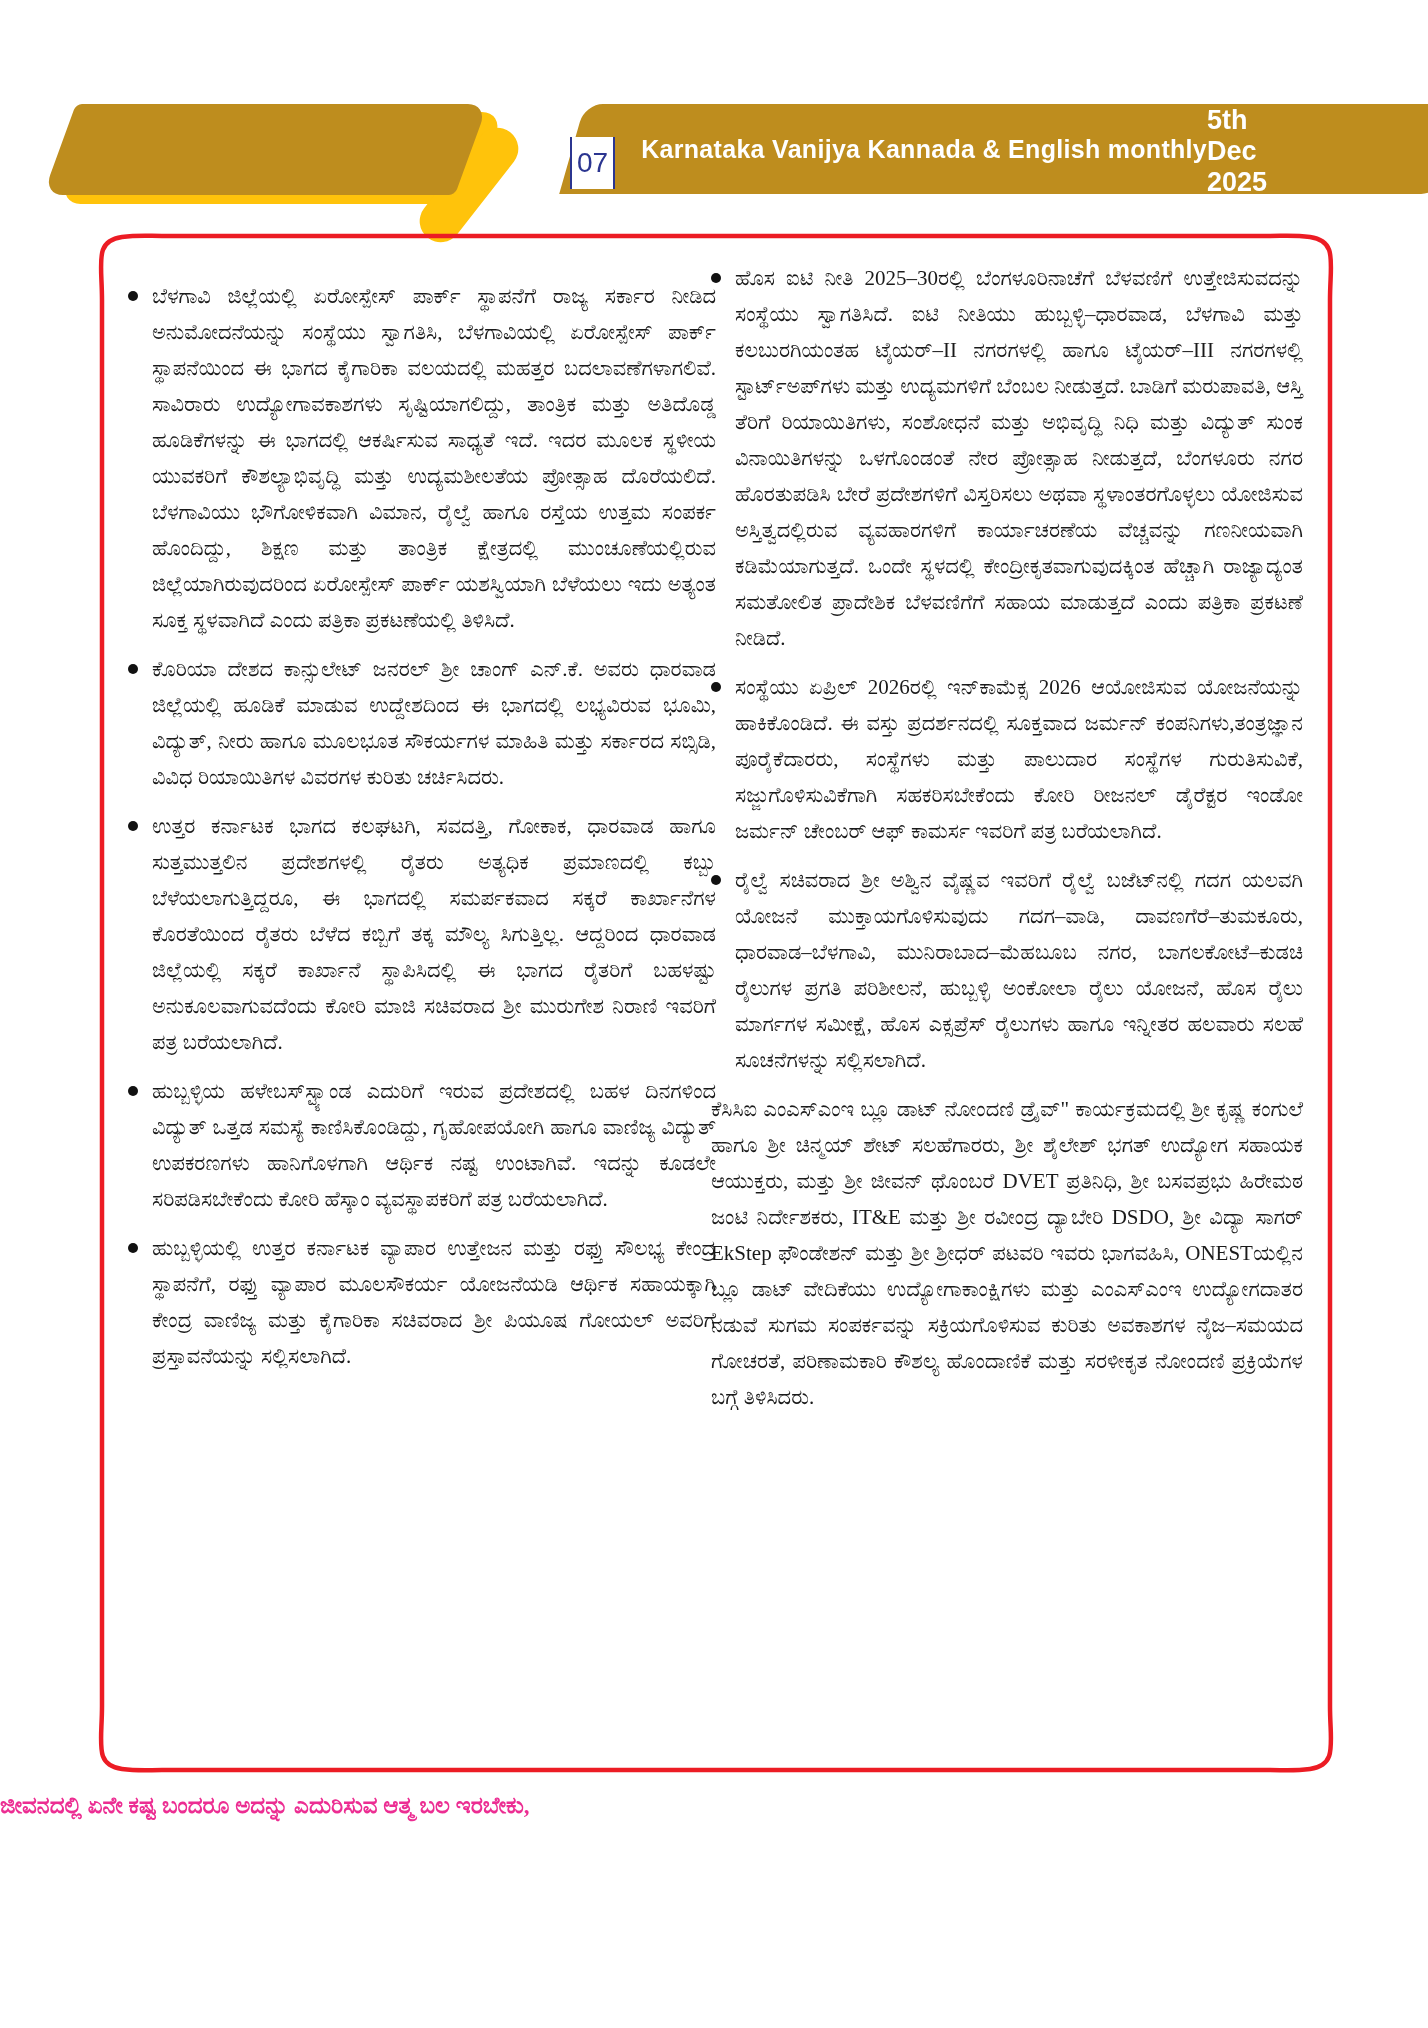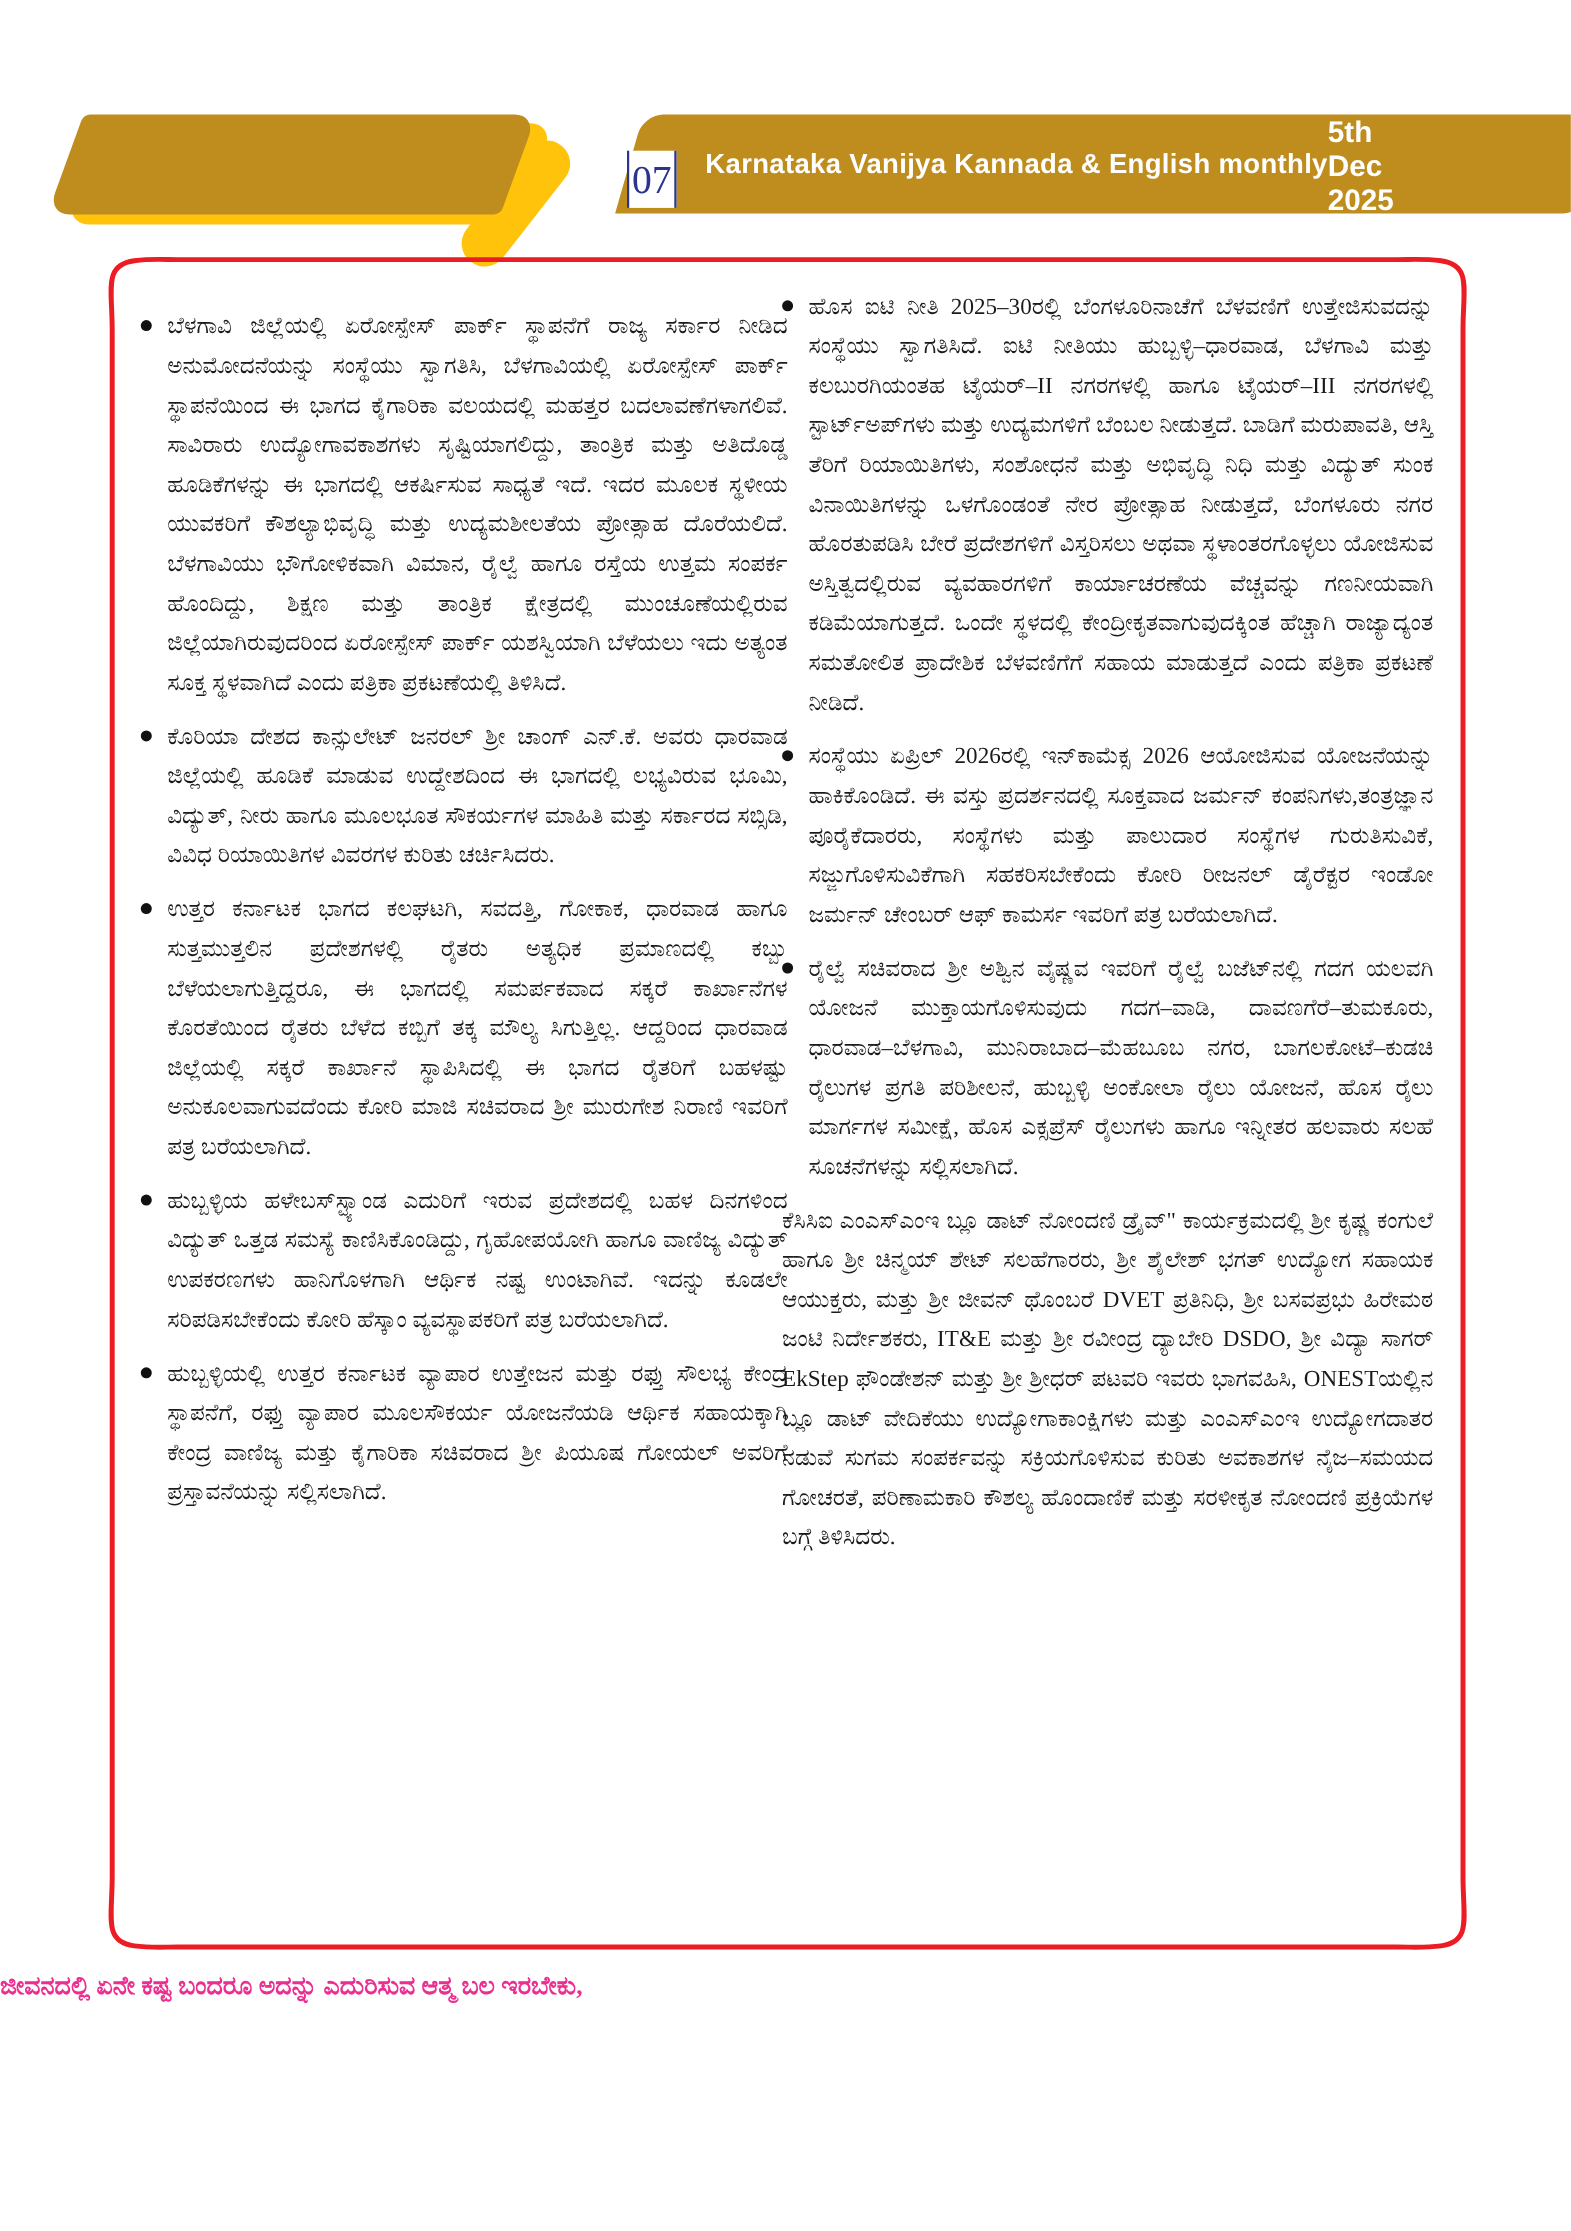--- a/index.html
+++ b/index.html
@@ -43,22 +43,22 @@
   .hdr-content{
     position:absolute;left:556px;top:104px;width:740px;height:90px;
     z-index:3;display:flex;align-items:center;
   }
   .page-num-box{
     margin-left:14px;margin-top:28px;
     width:46px;height:52px;background:#ffffff;
     border-left:2.5px solid var(--navy);
     border-right:2.5px solid var(--navy);
     display:flex;align-items:center;justify-content:center;
-    font-family:Liberation Serif, serif;
-    font-size:36px;color:var(--navy);
+    font-family:Liberation Sans, sans-serif;
+    font-size:28px;color:var(--navy);
   }
   .masthead{
     margin-left:26px;display:flex;align-items:center;
     font-family:"Liberation Sans", sans-serif;
     color:#ffffff;font-weight:bold;
   }
   .masthead .title{font-size:25px;letter-spacing:.3px;white-space:nowrap;}
   .masthead .date{font-size:27px;margin-top:4px;}
   
   .border-svg{position:absolute;left:0;top:0;z-index:1;}

